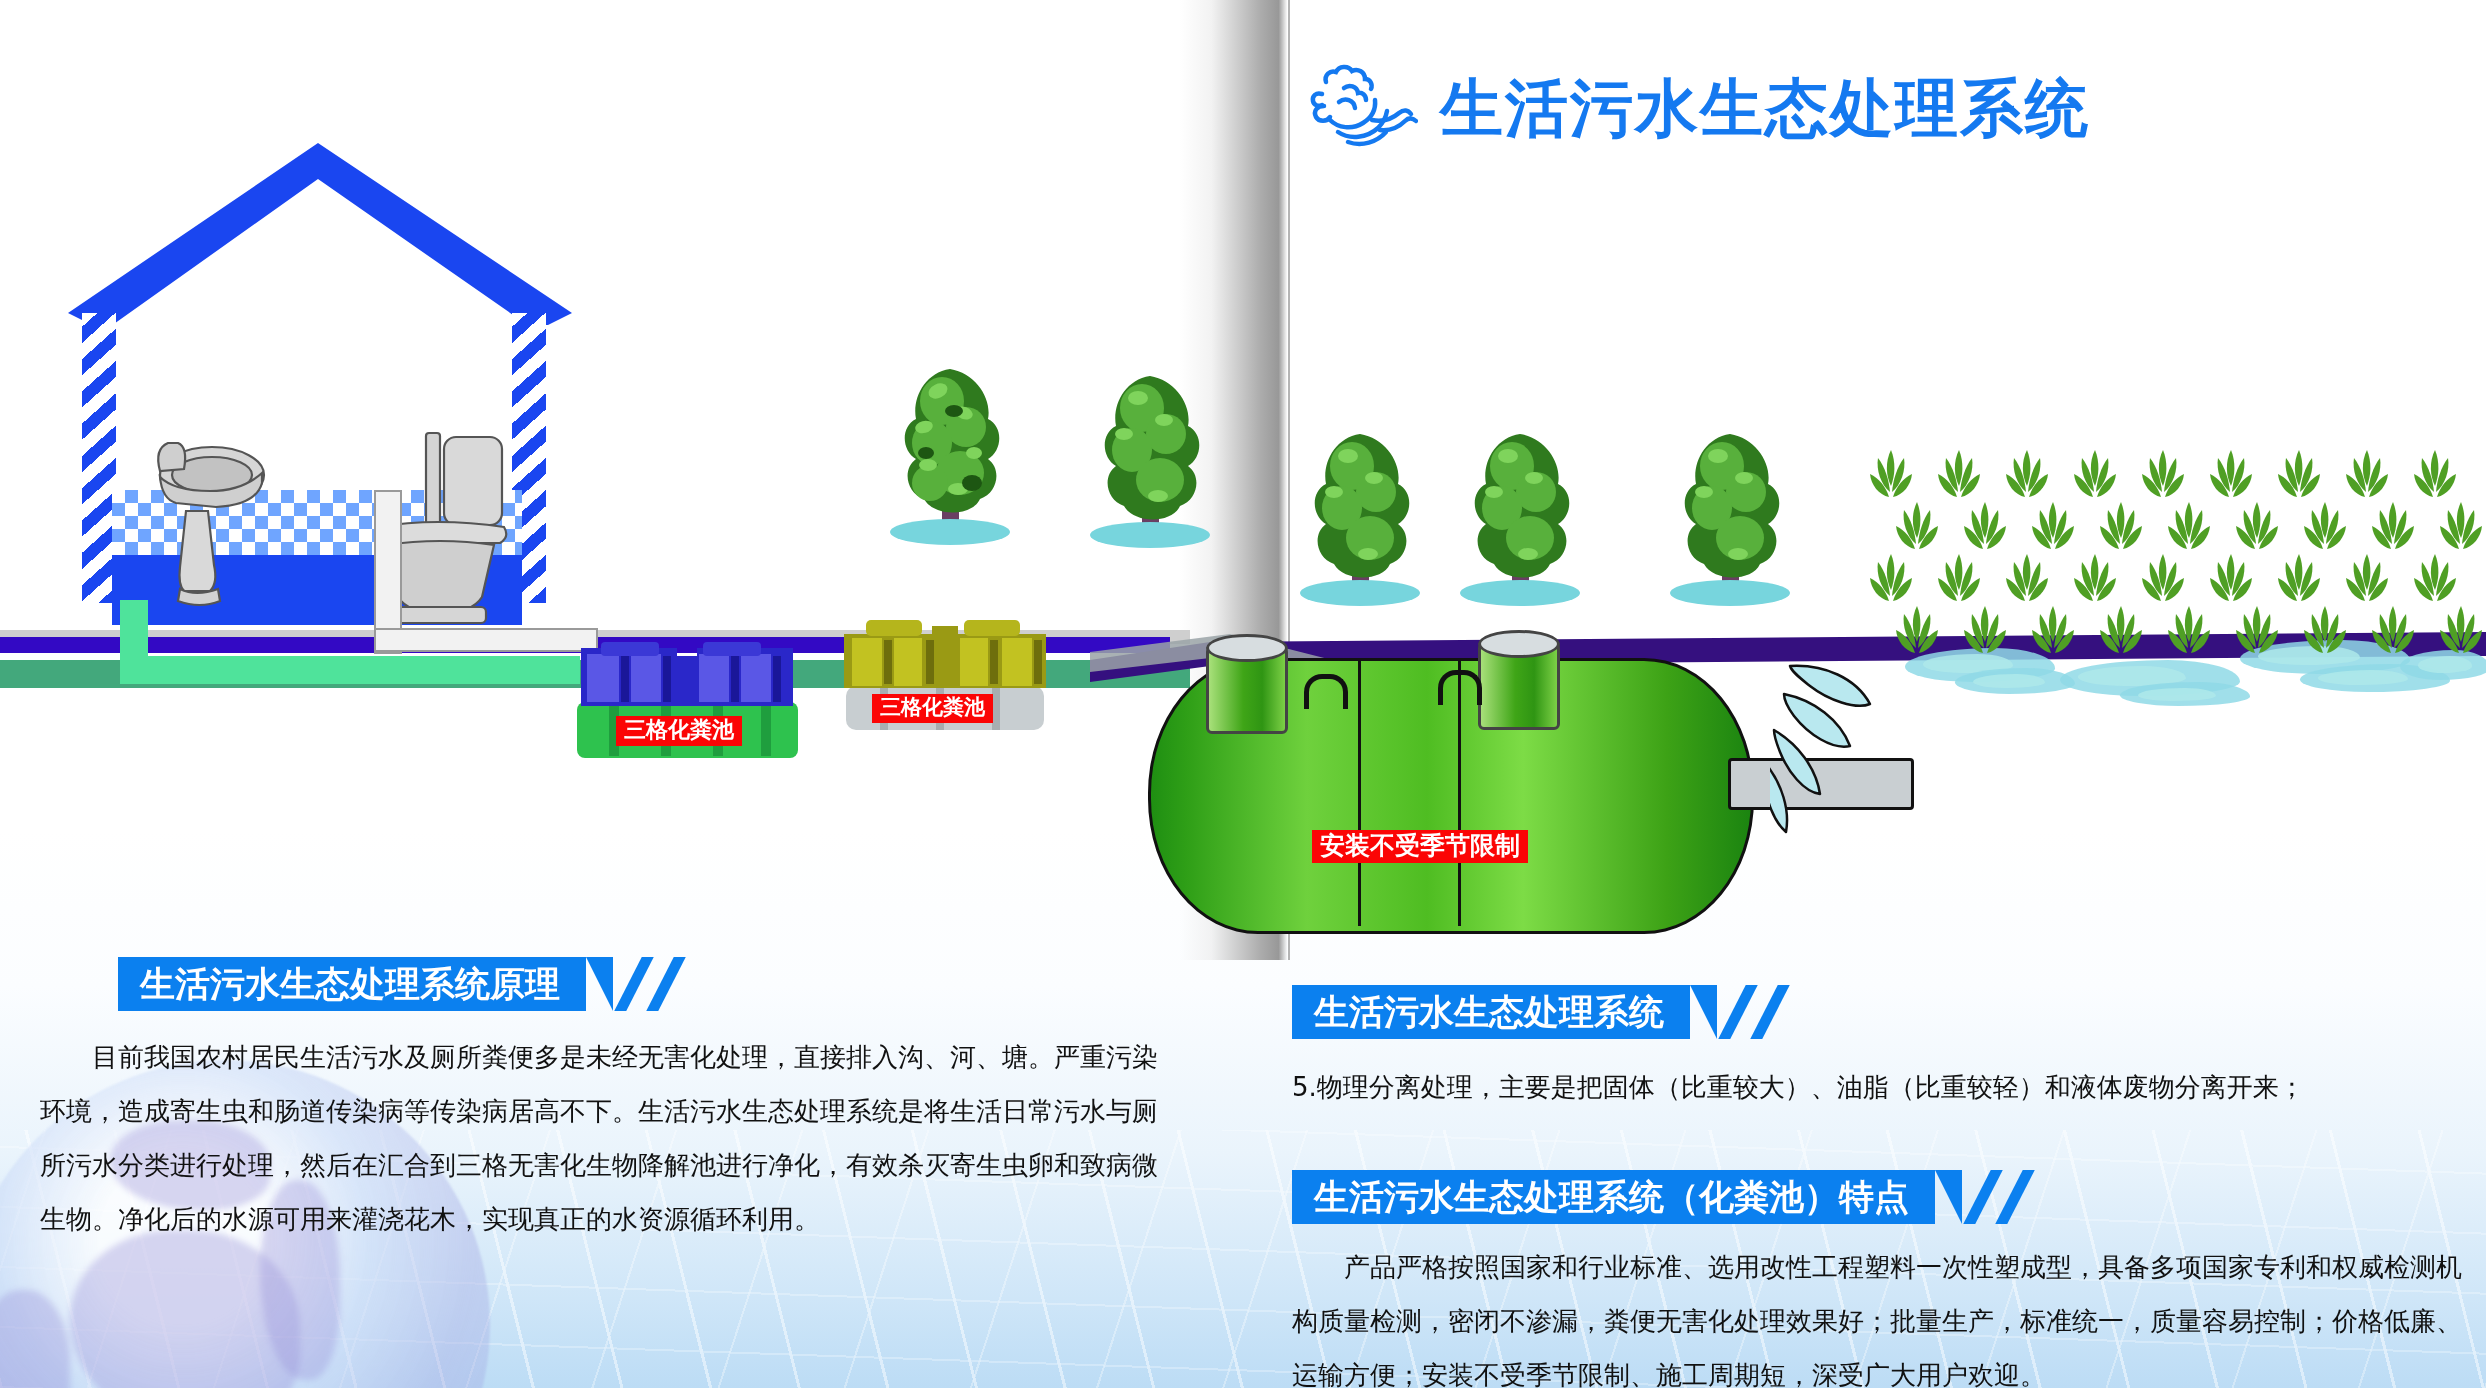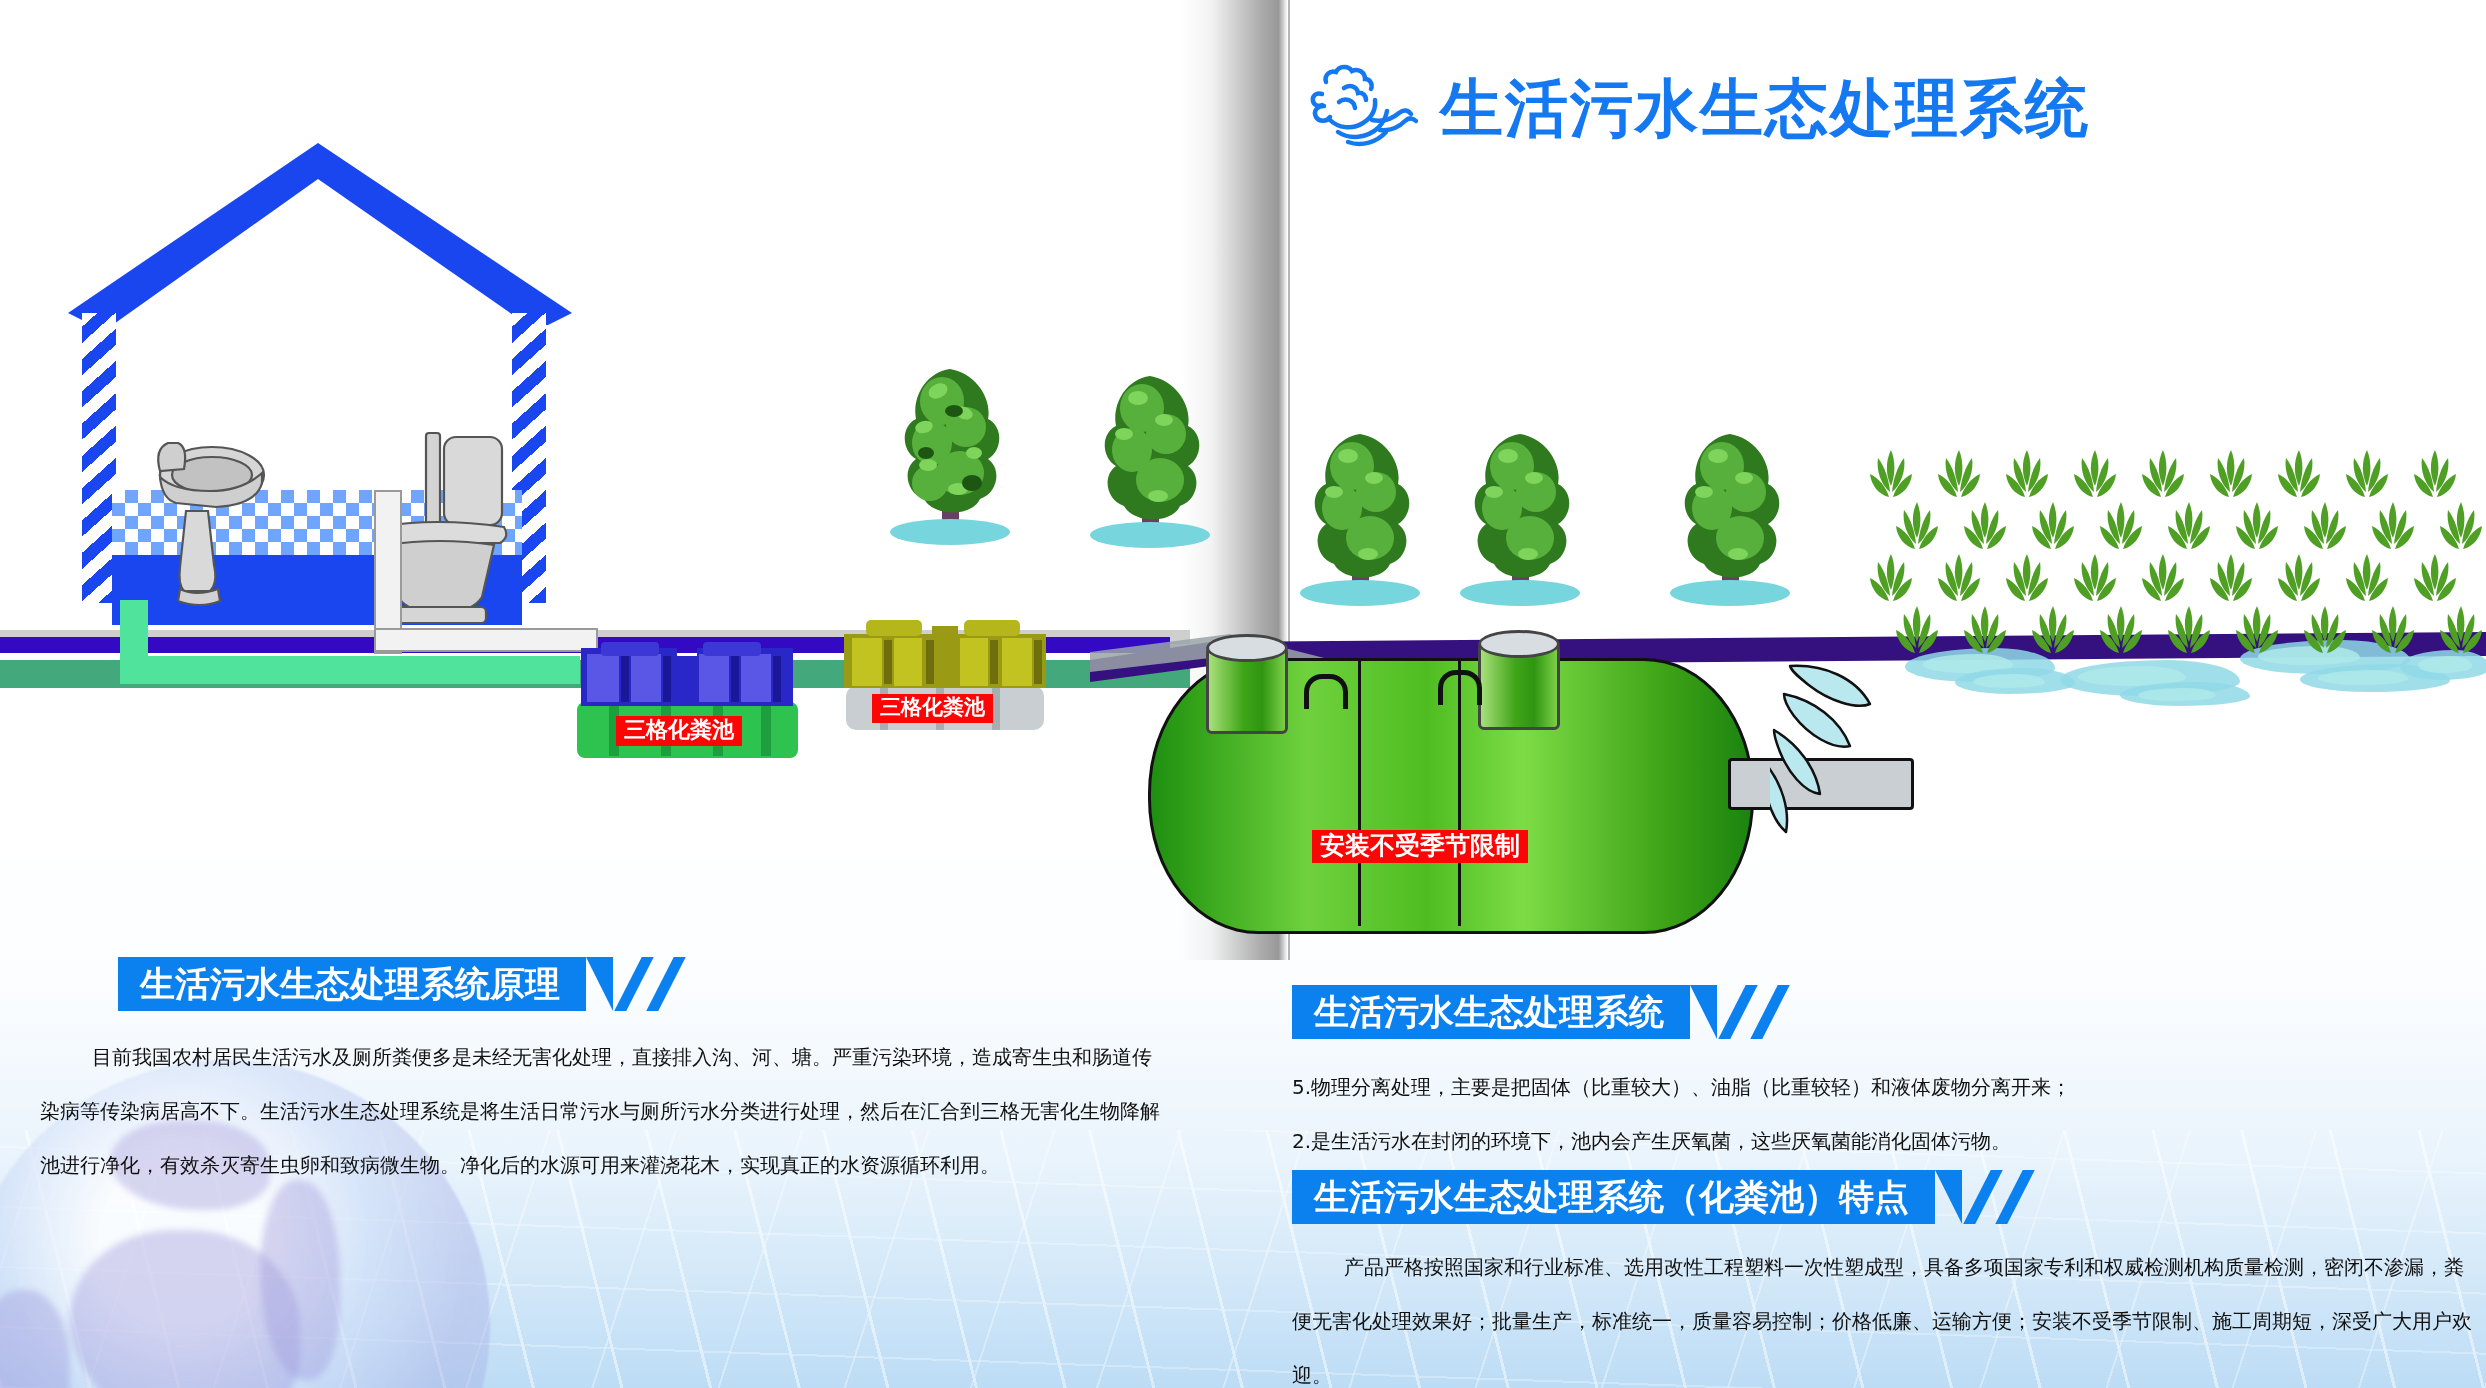--- a/index.html
+++ b/index.html
@@ -99,21 +99,21 @@
   .head{position:absolute;height:54px;display:flex;align-items:center;}
   .head-bar{position:relative;height:54px;background:#0b80ef;display:flex;align-items:center;padding:0 26px 0 22px;}
   .head-bar::after{content:"";position:absolute;right:-27px;top:0;width:0;height:0;
     border-style:solid;border-width:0 27px 54px 0;border-color:transparent #0b80ef transparent transparent;}
   .head-txt{color:#fff;font-size:35px;font-weight:bold;white-space:nowrap;line-height:1;
     font-family:"DejaVu Sans","Liberation Sans",sans-serif;}
   .slashes{position:relative;width:76px;height:54px;margin-left:34px;}
   .slash{position:absolute;top:0;width:12px;height:54px;background:#0b80ef;transform:skewX(-27deg);}
 
   
-  .para{position:absolute;color:#111;font-size:20px;line-height:54px;
+  .para{position:absolute;color:#111;font-size:26px;line-height:54px;
     font-family:"DejaVu Sans","Liberation Sans",sans-serif;}
   .para.indent{text-indent:52px;}
 </style>
 </head>
 <body>
 
 <div id="page">
 
   <div class="bg-bottom"></div>
   <div class="bg-rays"></div>
@@ -733,21 +733,20 @@
   <div class="head" style="left:1292px;top:985px;">
     <div class="head-bar">
       <span class="head-txt">生活污水生态处理系统</span>
     </div>
     <div class="slashes">
       <div class="slash" style="left:8px;"></div>
       <div class="slash" style="left:40px;"></div>
     </div>
   </div>
   <div class="para" style="left:1292px;top:1060px;width:1180px;">5.物理分离处理，主要是把固体（比重较大）、油脂（比重较轻）和液体废物分离开来；</div>
-  <div class="para" style="left:1292px;top:1114px;width:1180px;">2.是生活污水在封闭的环境下，池内会产生厌氧菌，这些厌氧菌能消化固体污物。</div>
 
   <div class="head" style="left:1292px;top:1170px;">
     <div class="head-bar">
       <span class="head-txt">生活污水生态处理系统（化粪池）特点</span>
     </div>
     <div class="slashes">
       <div class="slash" style="left:8px;"></div>
       <div class="slash" style="left:40px;"></div>
     </div>
   </div>

